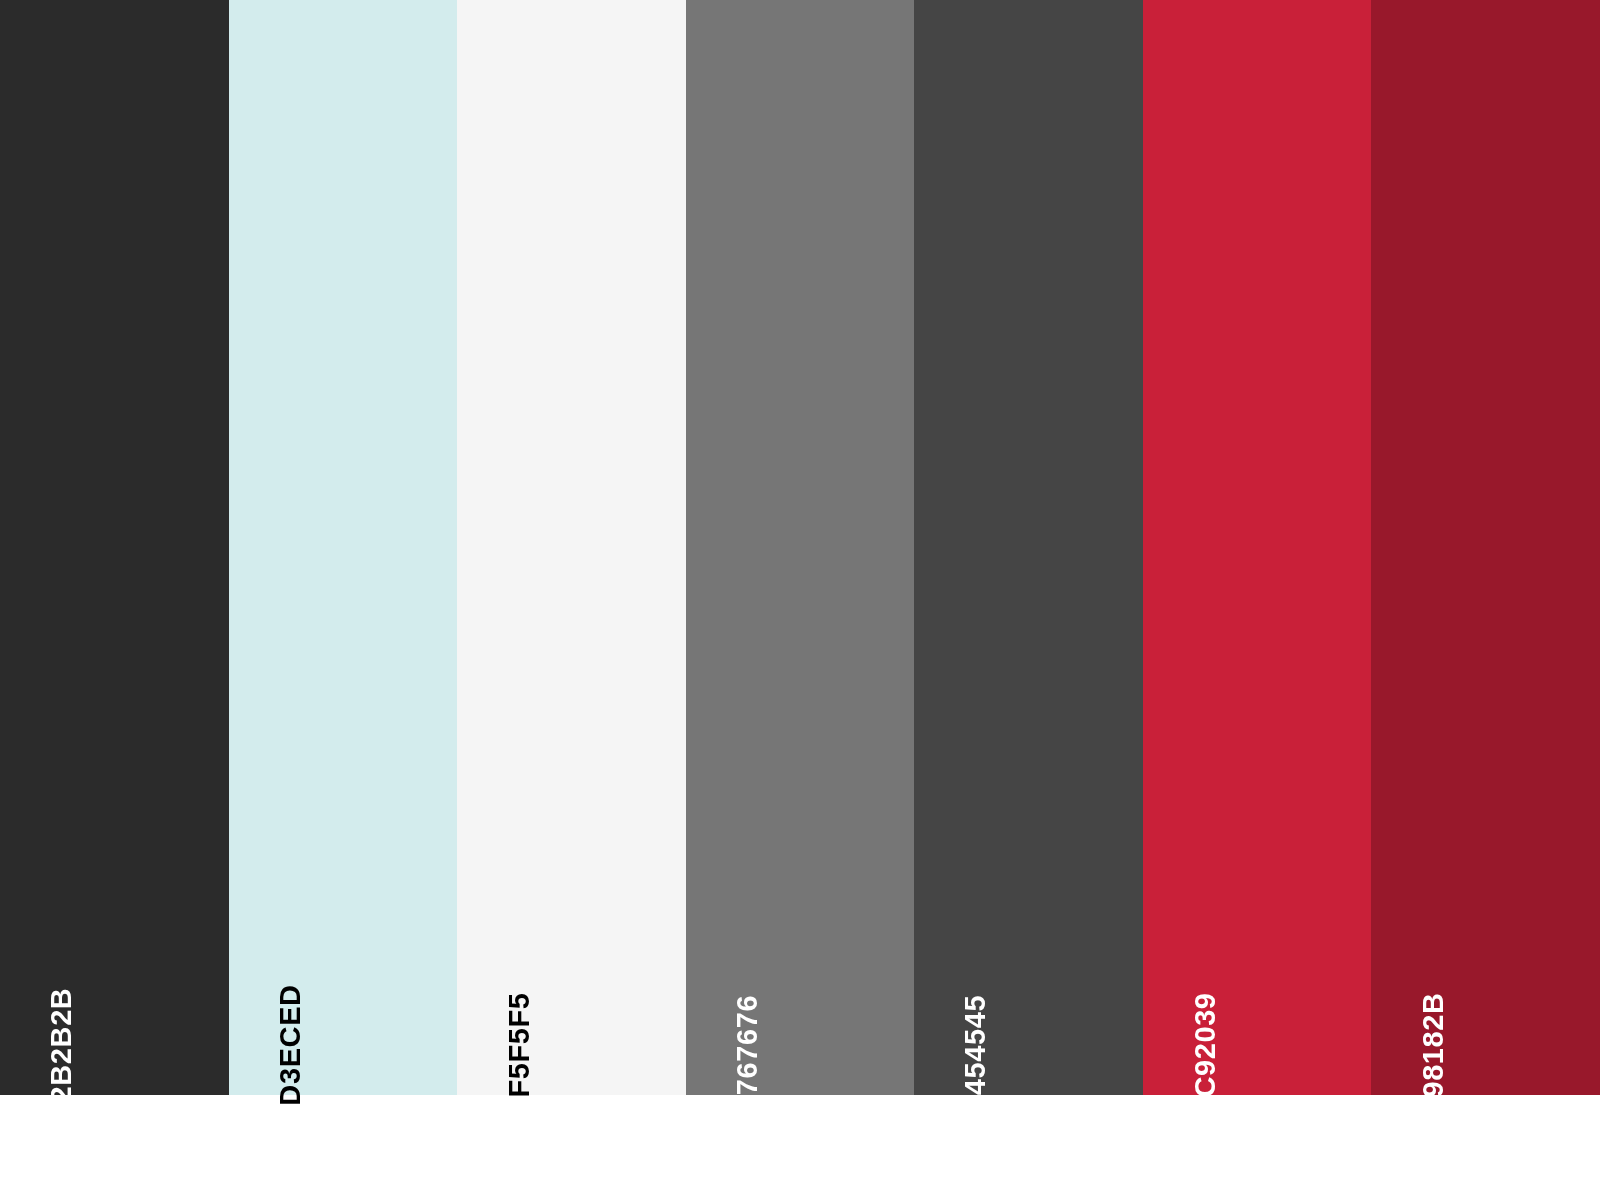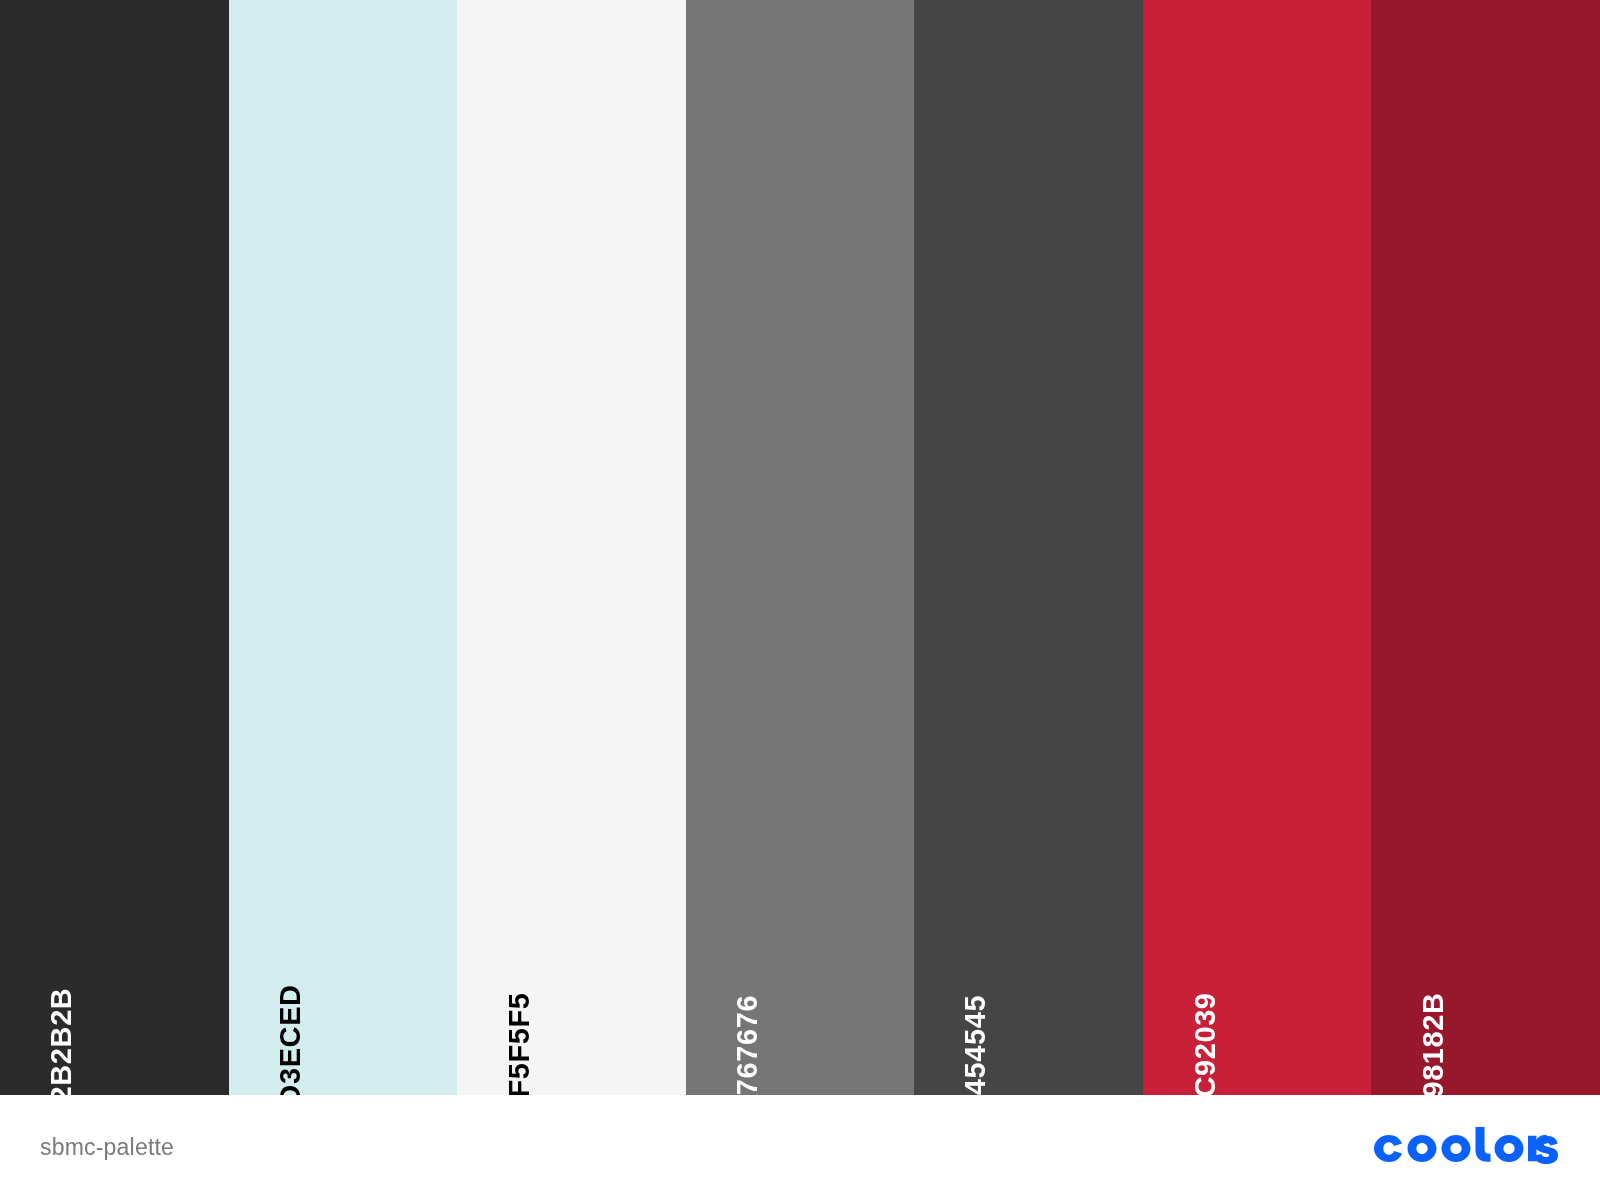--- a/index.html
+++ b/index.html
@@ -139,38 +139,14 @@
     </div>
 
     <div class="swatch" style="background: rgb(152, 24, 43);">
       <div class="swatch-label-wrap">
         <span class="swatch-label" style="color: rgb(255, 255, 255);">98182B</span>
       </div>
     </div>
 
   </div>
 
-  <div id="footer-bar">
-    <span id="palette-name" style="color: rgb(122, 122, 122);">sbmc-palette</span>
-
-    <span id="coolors-logo" style="color: rgb(11, 97, 254);">
-      <svg width="190" height="42" viewBox="0 0 380 84" aria-label="coolors">
-        <g fill="#0B61FE">
-
-          <path d="M38 16c12 0 22 6.6 26 17l-16 5c-2-5-5.6-7.6-10-7.6-6.6 0-11.4 5.2-11.4 12.6S31.4 55.6 38 55.6c4.4 0 8-2.6 10-7.6l16 5c-4 10.4-14 17-26 17C21.6 70 8 57.4 8 43S21.6 16 38 16z"></path>
-
-          <path d="M104 16c16 0 29 12 29 27s-13 27-29 27-29-12-29-27 13-27 29-27zm0 16c-6.4 0-11.2 4.8-11.2 11S97.6 54 104 54s11.2-4.8 11.2-11S110.4 32 104 32z"></path>
-
-          <path d="M172 16c16 0 29 12 29 27s-13 27-29 27-29-12-29-27 13-27 29-27zm0 16c-6.4 0-11.2 4.8-11.2 11S165.6 54 172 54s11.2-4.8 11.2-11S178.4 32 172 32z"></path>
-
-          <path d="M211 0h18v44c0 6.6 3 9.6 9 9.6h3v16h-6c-15.6 0-24-8.4-24-24V0z"></path>
-
-          <path d="M278 16c16 0 29 12 29 27s-13 27-29 27-29-12-29-27 13-27 29-27zm0 16c-6.4 0-11.2 4.8-11.2 11S271.6 54 278 54s11.2-4.8 11.2-11S284.4 32 278 32z"></path>
-
-          <path d="M316 17.6h17v8.6c3.6-6.6 9.6-10 17.2-10h3.2v17.4h-5.2c-9.6 0-15.2 5.4-15.2 15.4v19.6h-17V17.6z"></path>
-
-          <path d="M375 33.6l-14.6 3.4c-1-3.4-3.6-5.4-7.4-5.4-3.2 0-5.2 1.4-5.2 3.4 0 2.2 2 3.2 7.6 4.4 12.6 2.6 20.6 6.4 20.6 17 0 11-9.6 17.6-23.4 17.6-13.6 0-23-6-25.4-16.6l15.4-3.6c1.2 4 4.6 6.4 9.6 6.4 3.8 0 6.2-1.4 6.2-3.6 0-2.4-2.4-3.4-9.2-4.8-12-2.4-19-7-19-17 0-10.4 9-17.2 22.4-17.2 12.6 0 21.4 5.8 22.4 16z"></path>
-        </g>
-      </svg>
-    </span>
-  </div>
 
 </div>
 
 </body></html>

